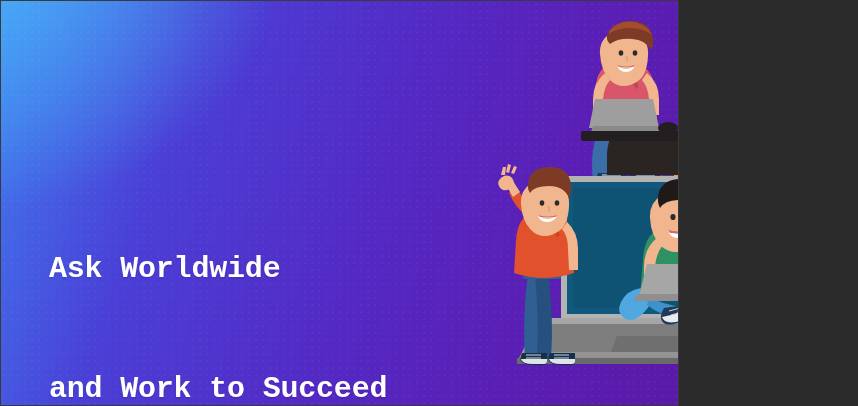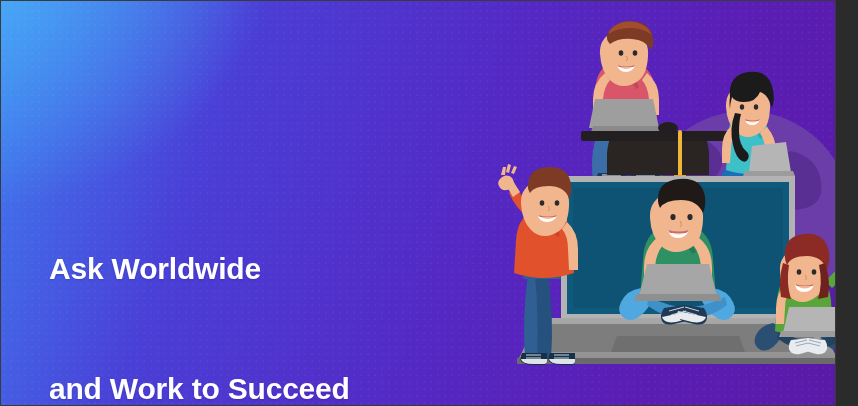--- a/index.html
+++ b/index.html
@@ -3,26 +3,26 @@
 <meta charset="utf-8">
 <title>Ask Worldwide Banner</title>
 <style>
   html, body {
     margin: 0;
     padding: 0;
     background: #2b2b2b;
   }
   #banner {
     position: relative;
-    width: 836px;
+    width: 679px;
     height: 406px;
     overflow: hidden;
     box-sizing: border-box;
     border: 1px solid #3a3a3a;
-    font-family: Liberation Sans, sans-serif;
+    font-family: Liberation Mono, monospace;
   }
   #bg-gradient {
     position: absolute;
     inset: 0;
     background:
       radial-gradient(ellipse 520px 420px at -6% -12%, #49b2f7 0%, rgba(73,178,247,0.0) 62%),
       linear-gradient(108deg, #3f7df0 0%, #4a3fd6 26%, #5429c4 55%, #5a1eb4 78%, #5a1aa8 100%);
   }
   #bg-dots {
     position: absolute;

